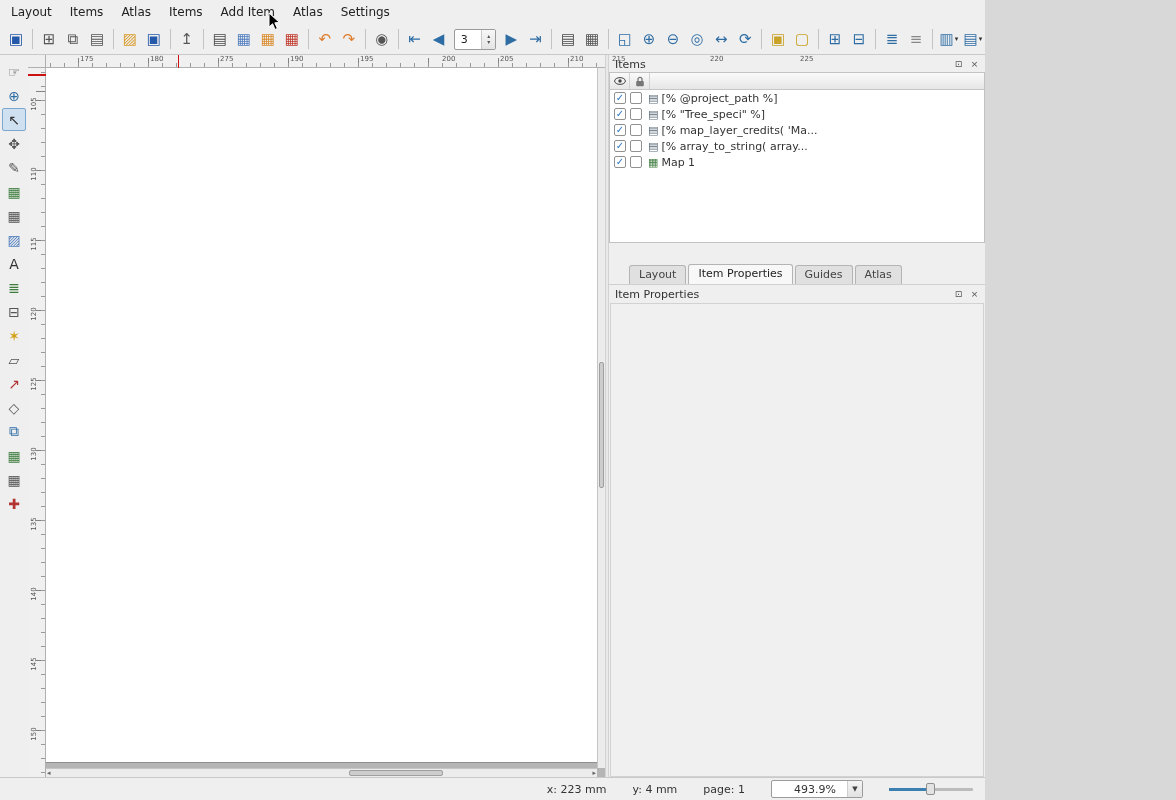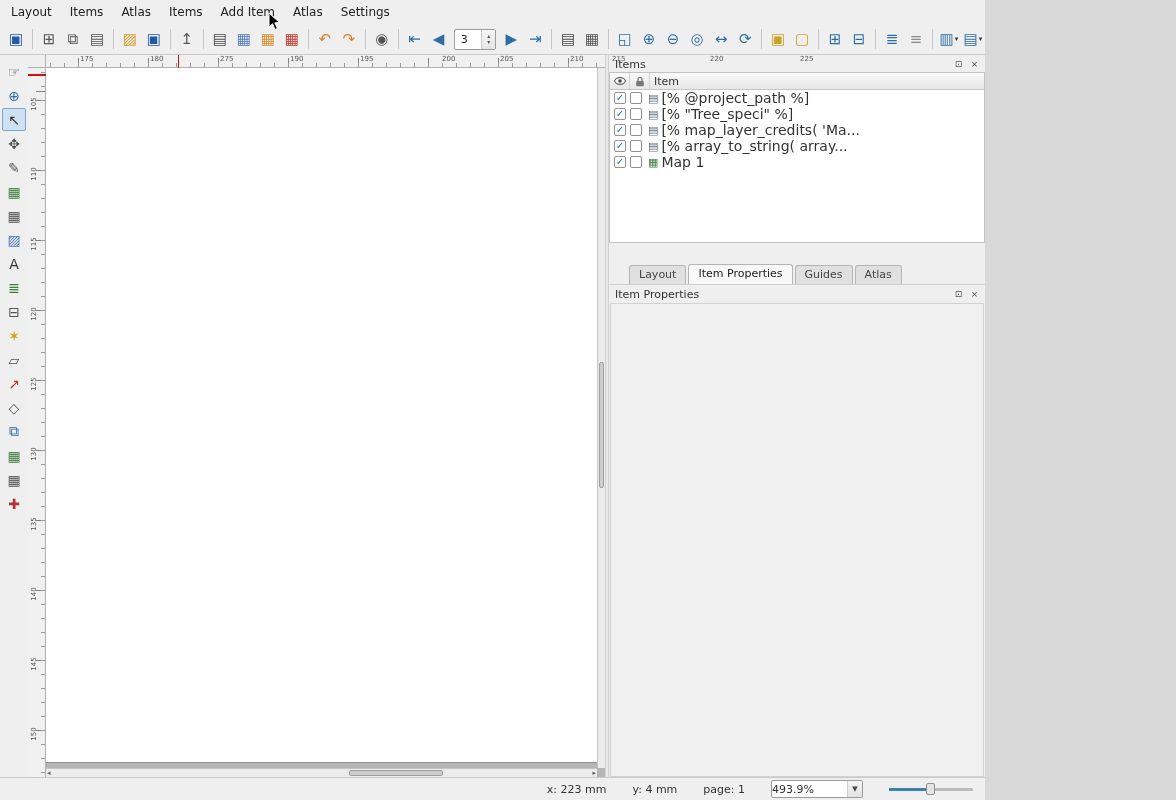--- a/index.html
+++ b/index.html
@@ -62,32 +62,32 @@
   .items-table { flex:1; margin-bottom:20px; background:#fff; border:1px solid #c2c2c2; display:flex; flex-direction:column; overflow:hidden; }
   .table-header { display:flex; height:17px; background:linear-gradient(#fafafa,#e6e6e6); border-bottom:1px solid #c6c6c6; font-size:11px; color:#333; flex:none; }
   .th { display:flex; align-items:center; justify-content:center; border-right:1px solid #d2d2d2; }
   .th-eye { width:20px; } .th-lock { width:20px; }
   .th-item { flex:1; justify-content:flex-start; padding-left:4px; border-right:none; }
   .items-rows { flex:1; }
   .item-row { display:flex; align-items:center; height:16px; }
   .chk { width:12px; height:12px; background:#fff; border:1px solid #919191; border-radius:2px; margin-left:4px; display:flex; align-items:center; justify-content:center; flex:none; }
   .chk-mark { color:#2d71c4; font-size:10px; font-weight:bold; line-height:1; }
   .row-icon { font-size:11px; margin:0 3px 0 6px; line-height:1; }
-  .row-label { font-size:14px; color:#333; white-space:nowrap; overflow:hidden; }
+  .row-label { font-size:11px; color:#333; white-space:nowrap; overflow:hidden; }
   
   .panel-tabbar { height:21px; display:flex; align-items:flex-end; padding-left:20px; gap:2px; background:#efefef; flex:none; }
   .ptab { font-size:11px; padding:2px 9px 3px; background:#e0e0e0; border:1px solid #b4b4b4; border-bottom:none; border-radius:3px 3px 0 0; color:#444; }
   .ptab.active { background:#f8f8f8; padding-bottom:4px; color:#222; }
   
   .props-panel { flex:1; display:flex; flex-direction:column; border-top:1px solid #cfcfcf; }
   .props-body { flex:1; background:#f0f0f0; border:1px solid #d2d2d2; margin:1px 1px 0 1px; }
   
   .statusbar { height:23px; border-top:1px solid #c9c9c9; background:#efefef; display:flex; align-items:center; justify-content:flex-end; gap:26px; padding-right:12px; font-size:11px; color:#333; }
   .zoom-combo { width:92px; height:18px; background:#fff; border:1px solid #9b9b9b; border-radius:2px; display:flex; align-items:center; }
-  .zoom-value { flex:1; padding-left:0; font-size:11px; }
+  .zoom-value { flex:1; padding-left:22px; font-size:11px; }
   .combo-arrow { width:15px; height:100%; display:flex; align-items:center; justify-content:center; font-size:7px; color:#444; border-left:1px solid #cfcfcf; background:linear-gradient(#f5f5f5,#e2e2e2); }
   .zoom-slider { width:84px; height:14px; position:relative; }
   .slider-track { position:absolute; left:0; right:0; top:6px; height:3px; background:#bcbcbc; border-radius:1px; }
   .slider-fill { position:absolute; left:0; width:46%; top:6px; height:3px; background:#3c7fb1; }
   .slider-handle { position:absolute; left:44%; top:1px; width:9px; height:12px; background:#e3e3e3; border:1px solid #8f8f8f; border-radius:2px; }
   .mouse-cursor { position:absolute; left:268px; top:12px; z-index:50; }
 </style>
 </head>
 <body>
 
@@ -351,21 +351,20 @@
                 <ellipse cx="6" cy="5" rx="5.4" ry="3.4" fill="none" stroke="#444" stroke-width="1"></ellipse>
                 <circle cx="6" cy="5" r="1.7" fill="#444"></circle>
               </svg>
             </span>
             <span class="th th-lock">
               <svg width="10" height="11" viewBox="0 0 10 11">
                 <rect x="1.2" y="5" width="7.6" height="5.2" rx="1" fill="#777"></rect>
                 <path d="M3 5.2 V3.4 a2 2 0 0 1 4 0 V5.2" fill="none" stroke="#777" stroke-width="1.3"></path>
               </svg>
             </span>
-            <span class="th th-item">Item</span>
           </div>
           <div class="items-rows">
               <div class="item-row">
                 <span class="chk">
                   <span class="chk-mark">✓</span>
                 </span>
                 <span class="chk"></span>
                 <span class="row-icon" style="color: rgb(90, 107, 122);">▤</span>
                 <span class="row-label">[% @project_path %]</span>
               </div>

